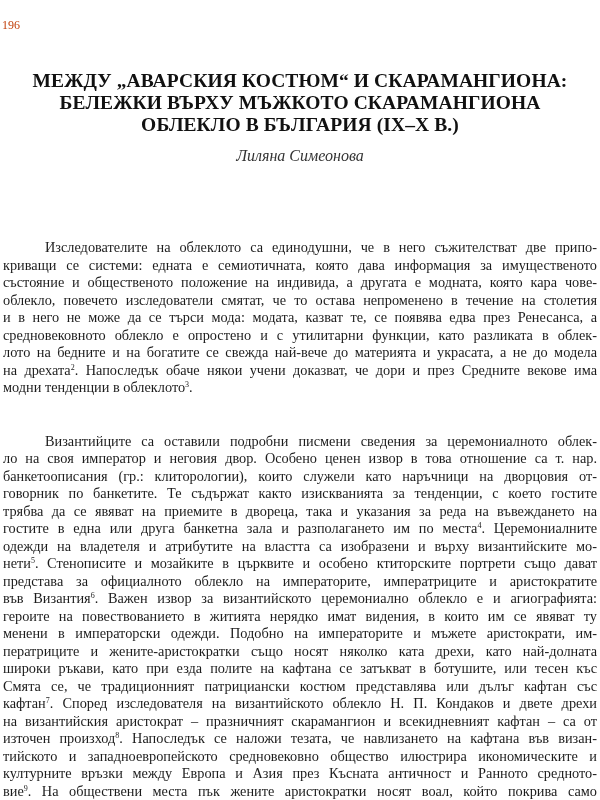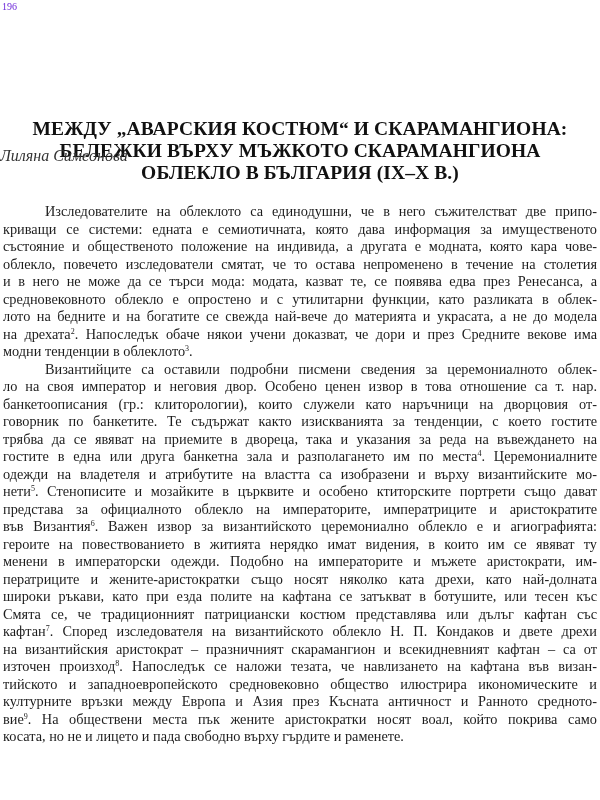--- a/index.html
+++ b/index.html
@@ -1,42 +1,41 @@
 <!DOCTYPE html>
 <html><head>
 <meta charset="utf-8">
 <style>
   html, body { margin: 0; padding: 0; background: #ffffff; }
   body {
     width: 600px; height: 800px; overflow: hidden; position: relative;
     font-family: "Liberation Serif", "DejaVu Serif", serif; color: #1a1a1a;
   }
   .page-number {
-    position: absolute; left: 2px; top: 1px; font-size: 10px; color: #6d28d9;
+    position: absolute; left: 2px; top: 18px; font-size: 12px; color: #c2410c;
   }
   .title {
     position: absolute; left: 0; top: 70px; width: 600px; text-align: center;
     font-weight: bold; font-size: 19.5px; line-height: 22px; letter-spacing: 0.1px;
     color: #111;
-    margin-top: 48px;
   }
   .title div { white-space: nowrap; }
   .author {
-    position: absolute; left: 0; top: 147px; width: 600px; 
+    position: absolute; left: 0; top: 147px; width: 600px; text-align: center;
     font-style: italic; font-size: 16px; color: #333;
   }
   .body {
     position: absolute; left: 3px; top: 203px; width: 594px;
     font-size: 14.3px; line-height: 17.5px; color: #1c1c1c;
   }
   .line {
     display: block; white-space: nowrap; text-align: justify; text-align-last: justify;
     height: 17.5px; overflow: hidden;
   }
-  .line.indent { padding-left: 42px; }
+  .line.indent { padding-left: 42px; margin-top: 36px; }
   .line.last { text-align-last: left; }
   sup { font-size: 8px; line-height: 0; vertical-align: 5px; }
 </style>
 </head>
 <body>
 
 <div class="page-number">196</div>
 
 <div class="title">
   <div>МЕЖДУ „АВАРСКИЯ КОСТЮМ“ И СКАРАМАНГИОНА:</div>

